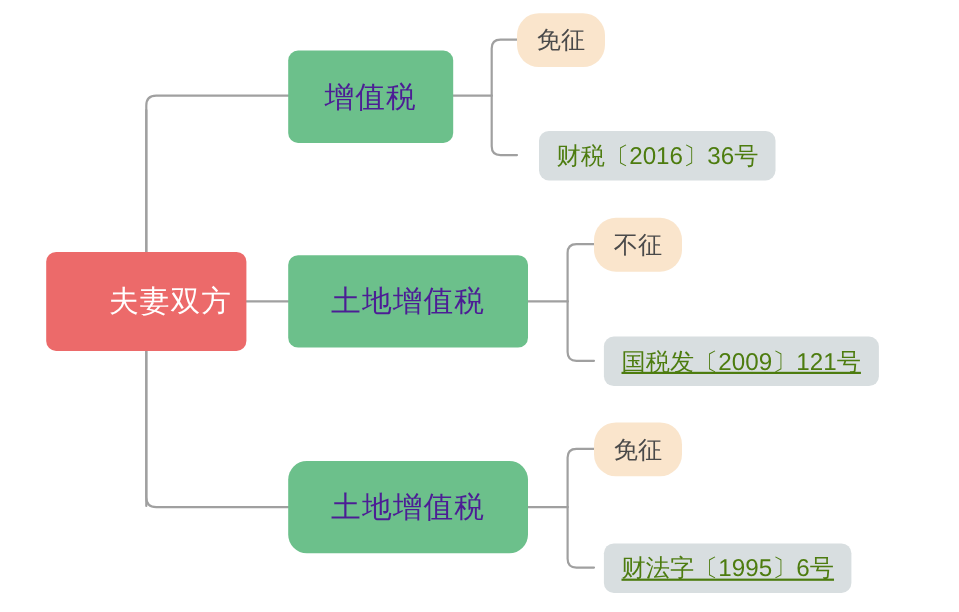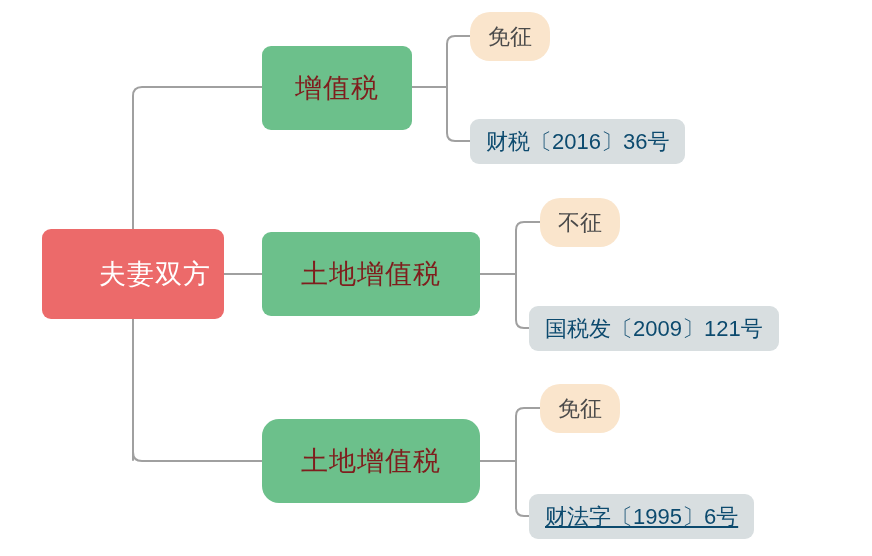--- a/index.html
+++ b/index.html
@@ -40,38 +40,39 @@
   }
   .node-root {
     background: #ec6a6a;
     color: #ffffff;
     border-radius: 9px;
     font-size: 27px;
     letter-spacing: 1px;
   }
   .node-branch {
     background: #6cc08b;
-    color: #7f1d1d;
+    color: #4c1d95;
     border-radius: 9px;
     font-size: 27px;
     letter-spacing: 1px;
   }
   .node-tag {
     background: #fae5cc;
     color: #4a4a4a;
     border-radius: 20px;
     font-size: 22px;
     padding: 0 18px;
   }
   .node-ref {
     background: #d8dee0;
-    color: #0c4a6e;
+    color: #4d7c0f;
     border-radius: 9px;
     font-size: 22px;
     padding: 0 16px;
+    margin-left: 20px;
   }
 </style>
 </head>
 <body>
 
 <div id="canvas">
 
   <svg id="connectors" viewBox="0 0 872 556" xmlns="http://www.w3.org/2000/svg">
     <g fill="none" stroke="#a0a0a0" stroke-width="2" stroke-linecap="round" stroke-linejoin="round">
 
@@ -106,21 +107,21 @@
   <div class="node node-ref" style="left:470px; top:119px; height:45px;">
     <span>财税〔2016〕36号</span>
   </div>
 
   <div class="node node-branch" style="left:262px; top:232px; width:218px; height:84px;">
     <span>土地增值税</span>
   </div>
   <div class="node node-tag" style="left:540px; top:198px; height:49px;">
     <span>不征</span>
   </div>
-  <div class="node node-ref" style="left:529px; top:306px; height:45px;">
+  <div class="node node-ref" style="left:529px; top:306px; height:45px;text-decoration:underline;">
     <span>国税发〔2009〕121号</span>
   </div>
 
   <div class="node node-branch" style="left:262px; top:419px; width:218px; height:84px;border-radius:17px;">
     <span>土地增值税</span>
   </div>
   <div class="node node-tag" style="left:540px; top:384px; height:49px;">
     <span>免征</span>
   </div>
   <div class="node node-ref" style="left:529px; top:494px; height:45px;text-decoration:underline;">

